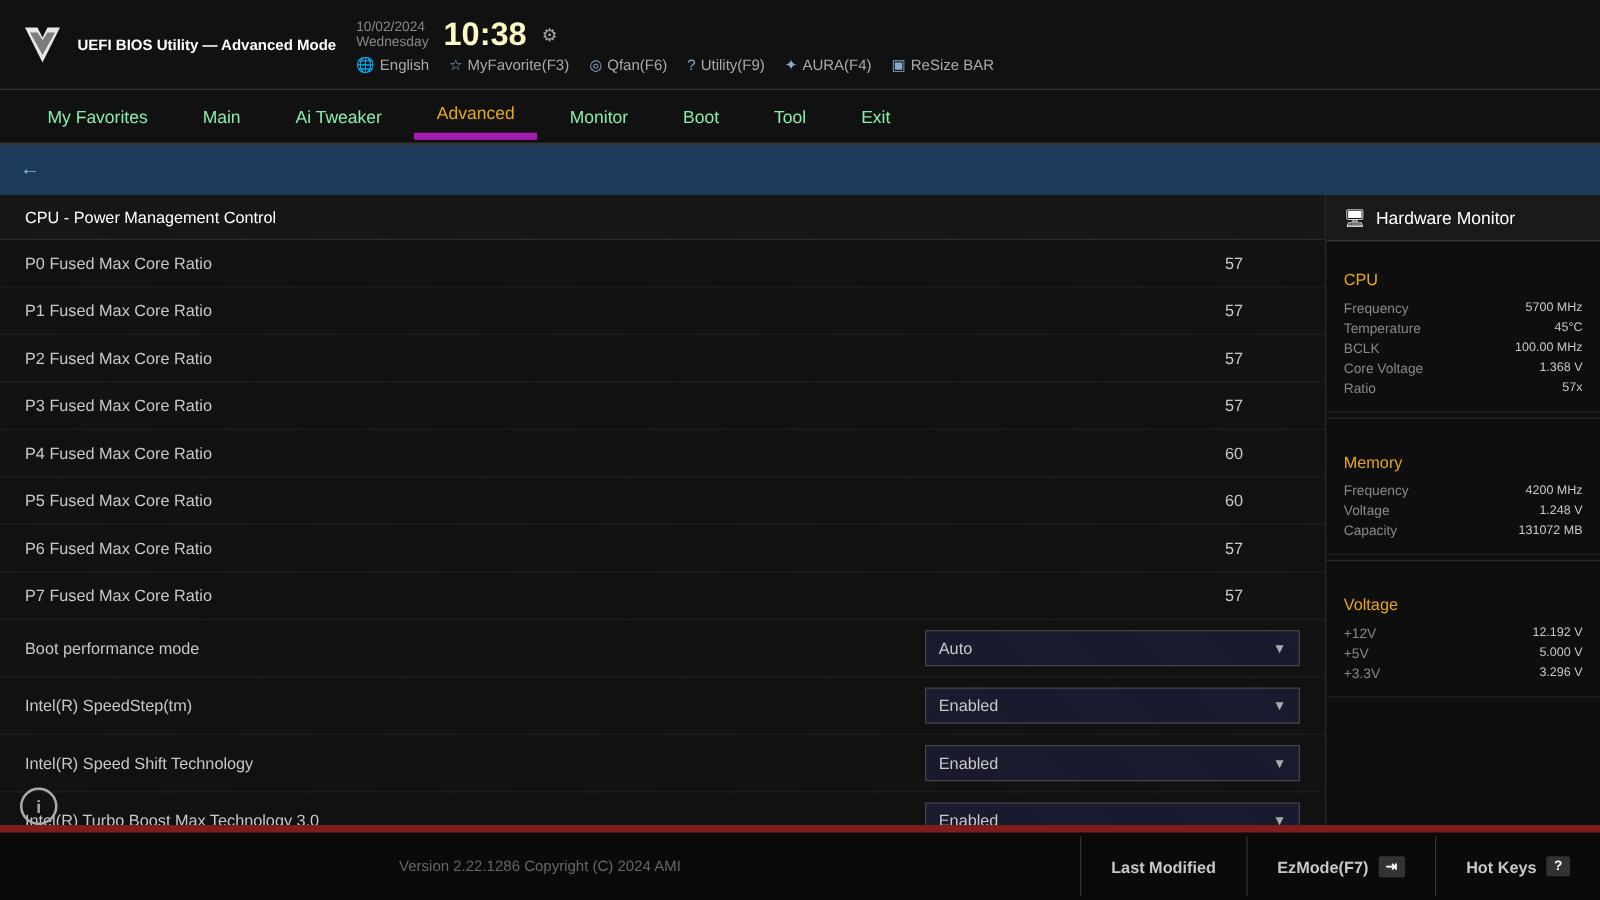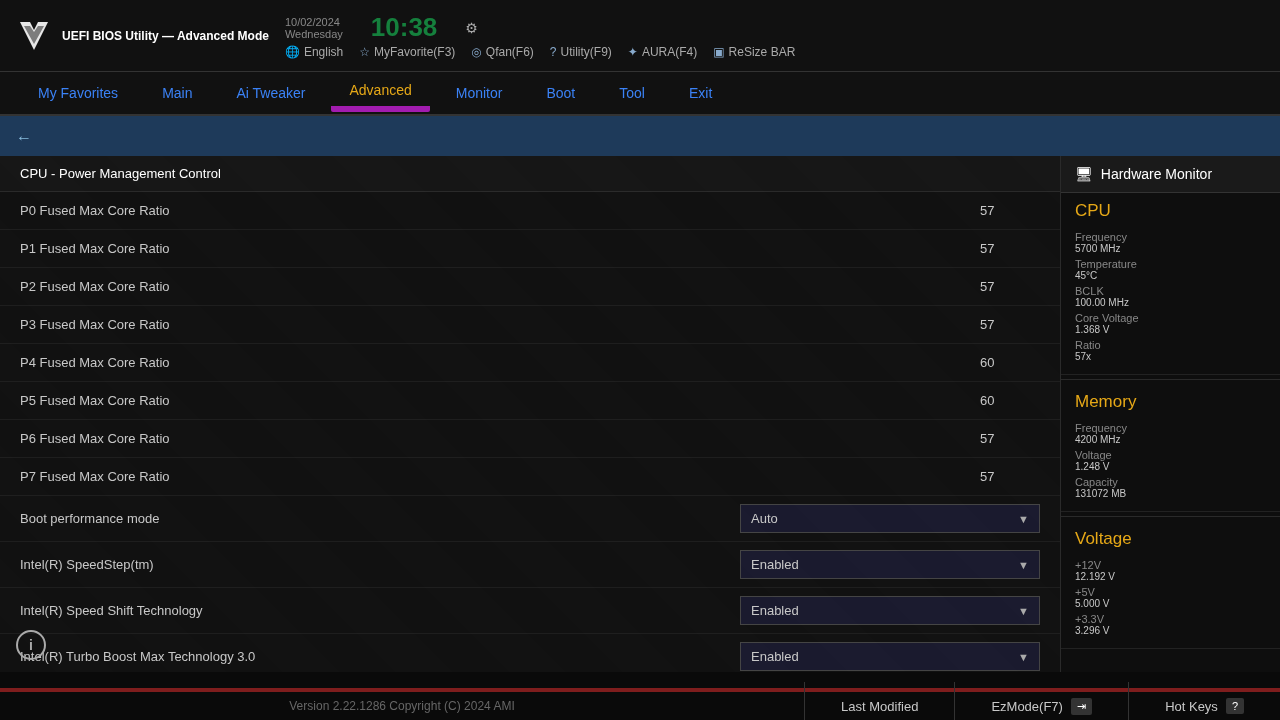--- a/index.html
+++ b/index.html
@@ -40,32 +40,32 @@
       white-space: nowrap;
     }
     .header-right {
       display: flex;
       flex-direction: column;
       flex: 1;
     }
     .datetime-row {
       display: flex;
       align-items: center;
-      gap: 28px;
+      gap: 12px;
       font-size: 12px;
       color: #aaa;
     }
     .datetime-date {
       font-size: 11px;
       color: #888;
     }
     .datetime-time {
       font-size: 26px;
       font-weight: bold;
-      color: #15803d;
+      color: #fef9c3;
     }
     .gear-icon-small {
       color: #aaa;
       font-size: 14px;
     }
     .header-toolbar {
       display: flex;
       gap: 16px;
       font-size: 12px;
       color: #aaa;
@@ -85,21 +85,21 @@
       height: 44px;
       display: flex;
       align-items: center;
       padding: 0 20px;
       gap: 8px;
       border-bottom: 2px solid #333;
     }
     .nav-item {
       padding: 8px 18px;
       font-size: 14px;
-      color: #3b82f6;
+      color: #86efac;
       cursor: pointer;
       border-radius: 2px;
       transition: color 0.2s;
     }
     .nav-item.active {
       color: #e6a817;
       border-bottom: 6px solid #a21caf;
     }
 
     
@@ -210,30 +210,30 @@
       display: flex;
       align-items: center;
       gap: 8px;
       border-bottom: 1px solid #333;
     }
     .sidebar-section {
       padding: 8px 14px;
       border-bottom: 1px solid #222;
     }
     .sidebar-section-title {
-      font-size: 17px;
+      font-size: 13px;
       color: #e6a817;
       margin-bottom: 6px;
       padding-bottom: 4px;
+      margin-top: 15px;
     }
     .monitor-row {
       display: flex;
       justify-content: space-between;
       margin-bottom: 4px;
-      flex-direction: column;
     }
     .monitor-label {
       font-size: 11px;
       color: #888;
     }
     .monitor-value {
       font-size: 10px;
       color: #c8c8c8;
       font-weight: 500;
     }
@@ -242,46 +242,47 @@
       background: #2a2a2a;
       margin: 4px 0;
     }
 
     
     .footer {
       position: absolute;
       bottom: 0;
       left: 0;
       right: 0;
-      height: 32px;
+      height: 60px;
       background: #0a0a0a;
-      border-top: 4px solid #7f1d1d;
+      border-top: 6px solid #7f1d1d;
       display: flex;
       align-items: center;
     }
     .footer-version {
       flex: 1;
       text-align: center;
       font-size: 12px;
       color: #666;
     }
     .footer-right {
       display: flex;
       gap: 0;
     }
     .footer-btn {
-      padding: 0 36px;
+      padding: 0 24px;
       height: 48px;
       display: flex;
       align-items: center;
       gap: 8px;
       font-size: 13px;
       color: #c8c8c8;
       border-left: 1px solid #333;
       cursor: pointer;
+      font-weight: bold;
     }
     .footer-btn-key {
       background: #333;
       padding: 2px 6px;
       font-size: 11px;
       border-radius: 2px;
       color: #fff;
     }
 
     

